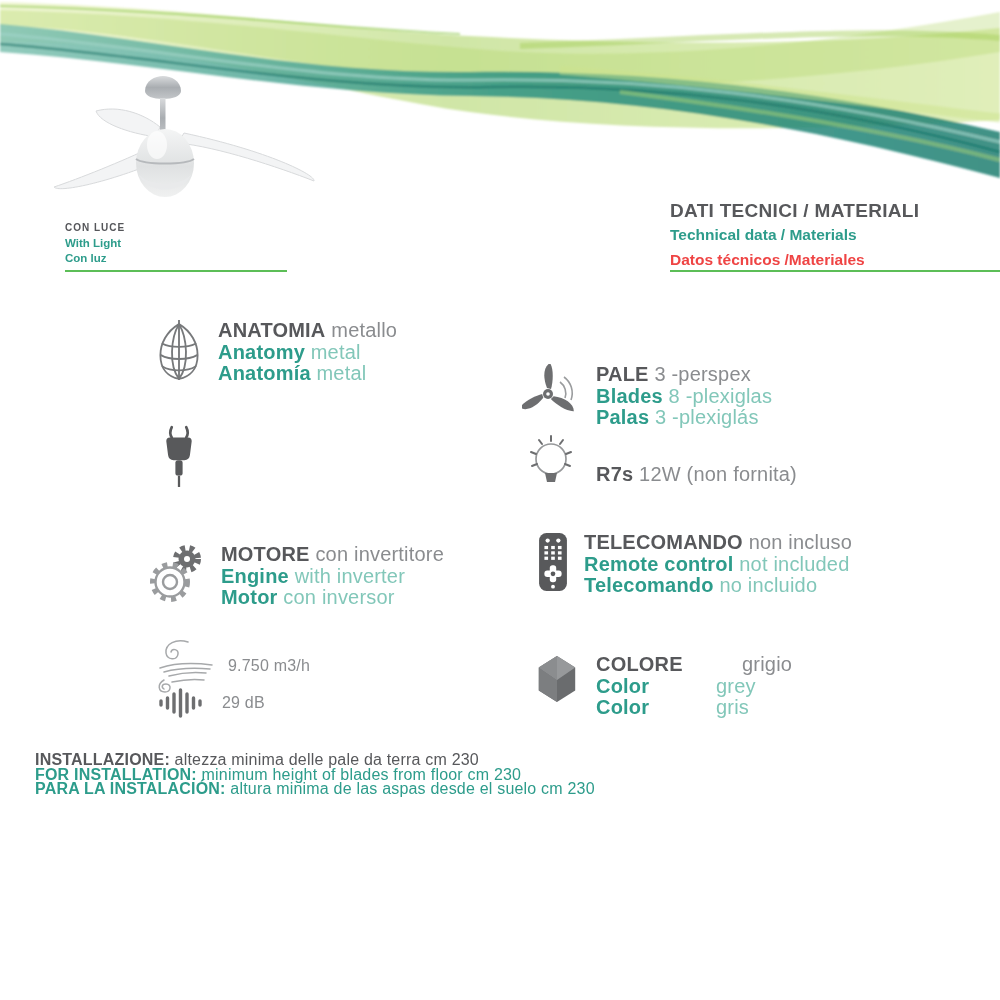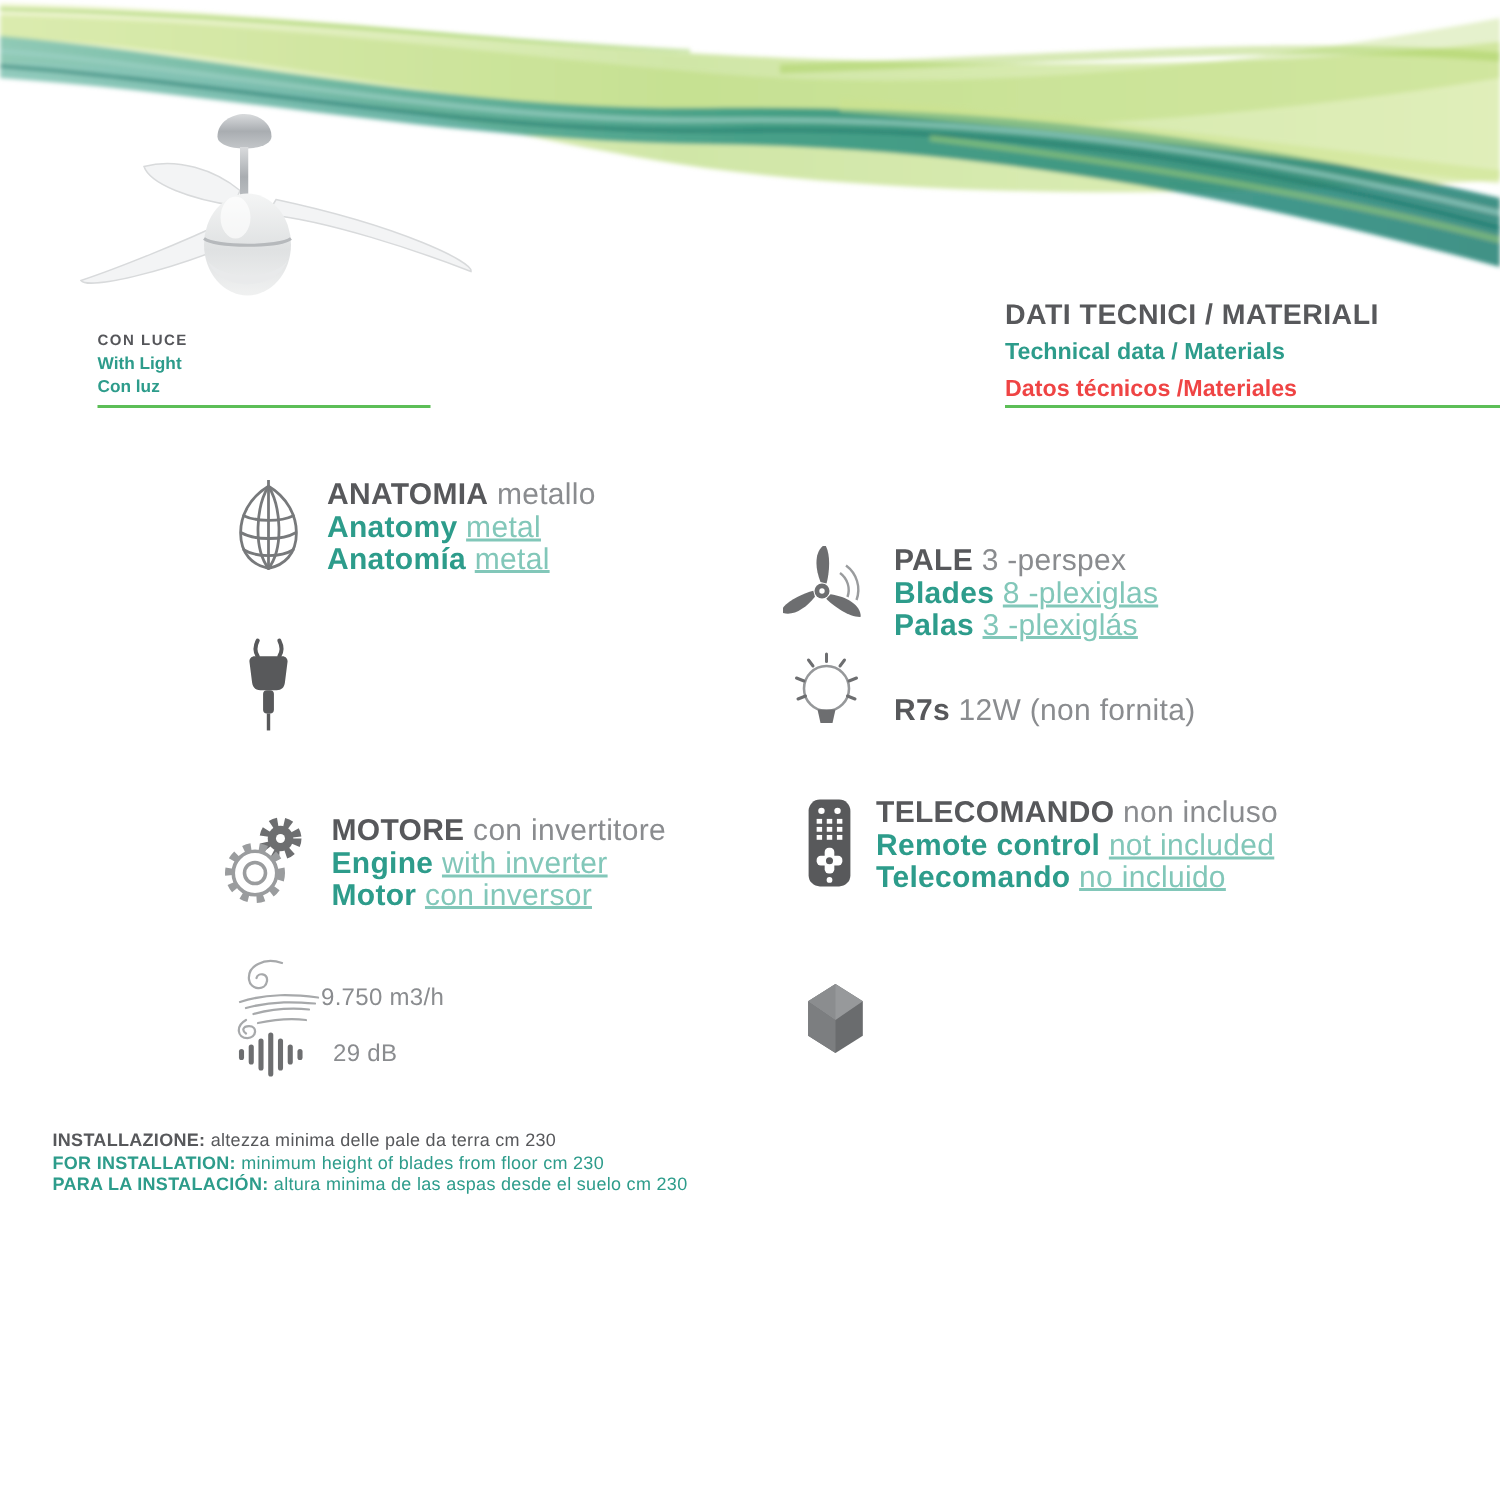--- a/index.html
+++ b/index.html
@@ -22,28 +22,28 @@
   .tech-header .es { font-size:15.5px; font-weight:700; color:#ef4444; margin-top:7px; }
   .rule-long { position:absolute; left:670px; top:270px; width:330px; height:2px; background:#5CBE57; }
 
   .spec-item { position:absolute; display:flex; align-items:flex-start; }
   .spec-icon { flex:0 0 auto; }
   .spec-text { margin-left:16px; }
   .spec-row { font-size:20px; line-height:21.5px; letter-spacing:.2px; white-space:nowrap; }
   .lbl-dark { color:#57585B; font-weight:700; }
   .val-gray { color:#8A8C8F; font-weight:400; }
   .lbl-teal { color:#2D9C8B; font-weight:700; }
-  .val-teal { color:#82C7B9; font-weight:400;text-decoration:underline; }
+  .val-teal { color:#82C7B9; font-weight:400; }
   .inline-val { font-size:16px; color:#8A8C8F; letter-spacing:.2px; }
   .colw0 { display:inline-block; width:146px; }
   .colw  { display:inline-block; width:120px; }
 
   .flow-item { position:absolute; display:flex; align-items:center; }
 
-  .footer-note { position:absolute; left:35px; top:753px; font-size:12px; line-height:14.6px; letter-spacing:.2px; }
+  .footer-note { position:absolute; left:35px; top:753px; font-size:16px; line-height:14.6px; letter-spacing:.2px; }
   .footer-note .l1 { color:#57585B; }
   .footer-note .l1 b, .footer-note .l2 b, .footer-note .l3 b { font-weight:700; }
   .footer-note .l2, .footer-note .l3 { color:#2D9C8B; }
 </style>
 </head>
 <body>
 
 <div class="page">
 
   <svg class="wave" viewBox="0 0 1000 215" preserveAspectRatio="none">
@@ -166,21 +166,21 @@
 
   <div class="flow-item" style="left:152px; top:638px;">
     <svg width="62" height="56" viewBox="0 0 62 56" fill="none" stroke="#A7A9AB" stroke-width="1.5" stroke-linecap="round">
       <path d="M36,4 C24,0 13,6 14,15 C15,22 25,23 26,16 C26.6,11 20,10 19,14"></path>
       <path d="M8,30 C26,24 44,25 60,27"></path>
       <path d="M12,34 C30,29 46,30 58,31"></path>
       <path d="M17,38 C32,34 44,34 54,35"></path>
       <path d="M12,42 C5,46 6,54 13,54 C19,54 20,46 14,46 C10,46 9,49 12,51"></path>
       <path d="M20,44 C34,41 44,41 52,42"></path>
     </svg>
-    <span class="inline-val" style="">9.750 m3/h</span>
+    <span class="inline-val" style="margin-left:14px;">9.750 m3/h</span>
   </div>
 
   <div class="flow-item" style="left:158px; top:686px;">
     <svg width="48" height="34" viewBox="0 0 48 34" stroke="#6d6e70" stroke-width="3.4" stroke-linecap="round">
       <line x1="3" y1="15" x2="3" y2="19"></line>
       <line x1="9.5" y1="12" x2="9.5" y2="22"></line>
       <line x1="16" y1="8" x2="16" y2="26"></line>
       <line x1="22.5" y1="4" x2="22.5" y2="30"></line>
       <line x1="29" y1="8" x2="29" y2="26"></line>
       <line x1="35.5" y1="12" x2="35.5" y2="22"></line>
@@ -263,20 +263,25 @@
     </div>
   </div>
 
   <div class="spec-item" style="left:534px; top:654px;">
     <svg class="spec-icon" width="46" height="50" viewBox="0 0 48 52">
       <polygon points="24,2 43,14 43,38 24,50 5,38 5,14" fill="#6a6c6e"></polygon>
       <polygon points="24,2 43,14 24,27 5,14" fill="#97999B"></polygon>
       <polygon points="5,14 24,27 24,50 5,38" fill="#7c7e80"></polygon>
       <polygon points="24,2 24,27 5,14" fill="#8b8d8f"></polygon>
     </svg>
+    <div class="spec-text">
+      <div class="spec-row"><span class="lbl-dark colw0">COLORE</span><span class="val-gray">grigio</span></div>
+      <div class="spec-row"><span class="lbl-teal colw">Color</span><span class="val-teal">grey</span></div>
+      <div class="spec-row"><span class="lbl-teal colw">Color</span><span class="val-teal">gris</span></div>
+    </div>
   </div>
 
   <div class="footer-note">
     <div class="l1"><b>INSTALLAZIONE:</b> <span>altezza minima delle pale da terra cm 230</span></div>
     <div class="l2"><b>FOR INSTALLATION:</b> <span>minimum height of blades from floor cm 230</span></div>
     <div class="l3"><b>PARA LA INSTALACIÓN:</b> <span>altura minima de las aspas desde el suelo cm 230</span></div>
   </div>
 
 </div>
 

